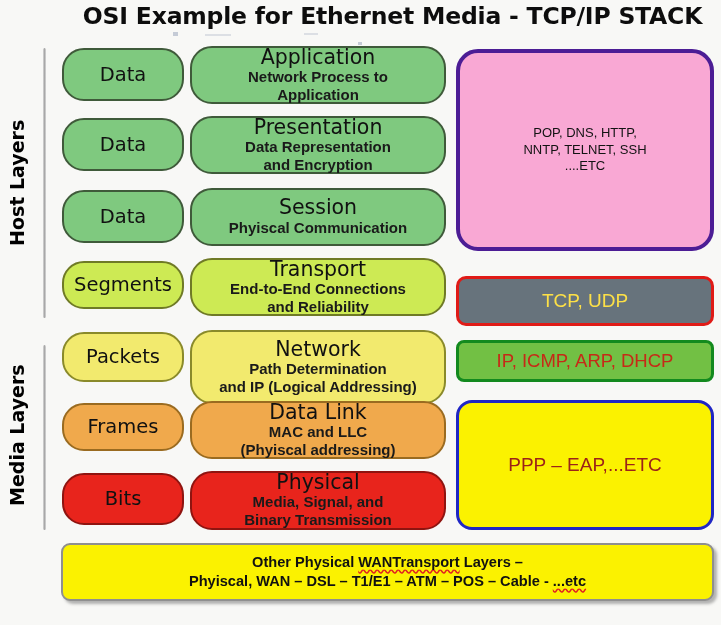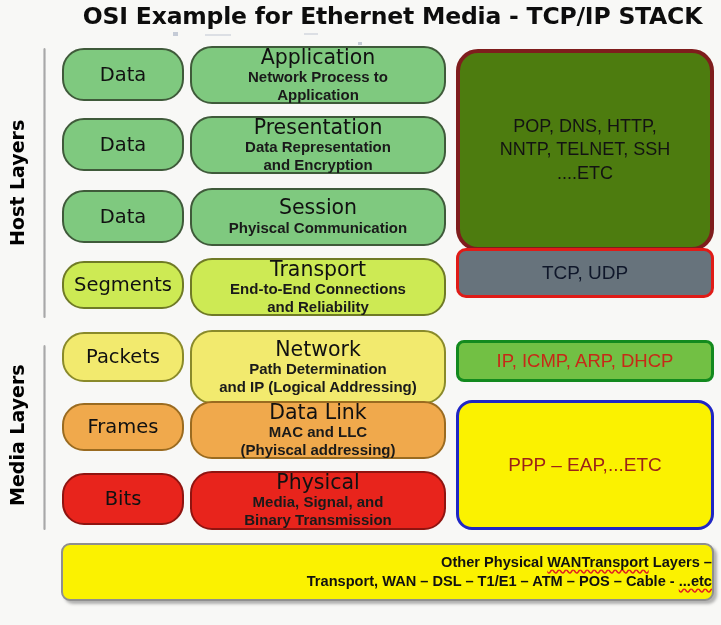--- a/index.html
+++ b/index.html
@@ -122,34 +122,34 @@
   .c-red     { background: #e8241c; }
 
   .b-olive   { border-color: #6f7a26 !important; }
   .b-olivey  { border-color: #8a8a2a !important; }
   .b-brown   { border-color: #9a6b20 !important; }
   .b-darkred { border-color: #8f1410 !important; }
 
   
   #proto-application {
     top: 49px; height: 202px;
-    background: #4d7c0f;
-    border: 4px solid #7f1d1d;
+    background: #f9a8d4;
+    border: 4px solid #4c1d95;
     border-radius: 22px;
-    font-size: 18px;
+    font-size: 13px;
     color: #131313;
     font-family: "Liberation Sans", sans-serif;
   }
   #proto-transport {
-    top: 248px; height: 50px;
+    top: 276px; height: 50px;
     background: #67737c;
     border: 3px solid #e01b17;
     border-radius: 10px;
     font-size: 19px;
-    color: #0f172a;
+    color: #fde047;
     font-family: "Liberation Sans", sans-serif;
   }
   #proto-network {
     top: 340px; height: 42px;
     background: #72c044;
     border: 3px solid #138a1e;
     border-radius: 8px;
     font-size: 18.5px;
     color: #c62a17;
     font-family: "Liberation Sans", sans-serif;
@@ -169,21 +169,21 @@
     position: absolute;
     left: 61px; top: 543px;
     width: 653px; height: 58px;
     box-sizing: border-box;
     background: #fbf200;
     border: 2px solid #8f8f8f;
     border-radius: 9px;
     box-shadow: 3px 3px 3px rgba(120,120,120,0.55);
     display: flex;
     flex-direction: column;
-    align-items: flex-end;
+    align-items: center;
     justify-content: center;
     text-align: center;
   }
   #bottom-bar .bl {
     font-size: 14.6px;
     font-weight: bold;
     color: #111;
     font-family: "Liberation Sans", sans-serif;
     line-height: 1.3;
     white-space: nowrap;
@@ -299,15 +299,15 @@
   <div>
     <div>PPP – EAP,...ETC</div>
   </div>
 </div>
 
 <div id="bottom-bar">
   <div class="bl">
     <span>Other Physical </span><span class="misspell">WANTransport</span><span> Layers –</span>
   </div>
   <div class="bl">
-    <span>Transport, WAN – DSL – T1/E1 – ATM – POS – Cable - </span><span class="misspell">...etc</span>
+    <span>Phyiscal, WAN – DSL – T1/E1 – ATM – POS – Cable - </span><span class="misspell">...etc</span>
   </div>
 </div>
 
 </body></html>

